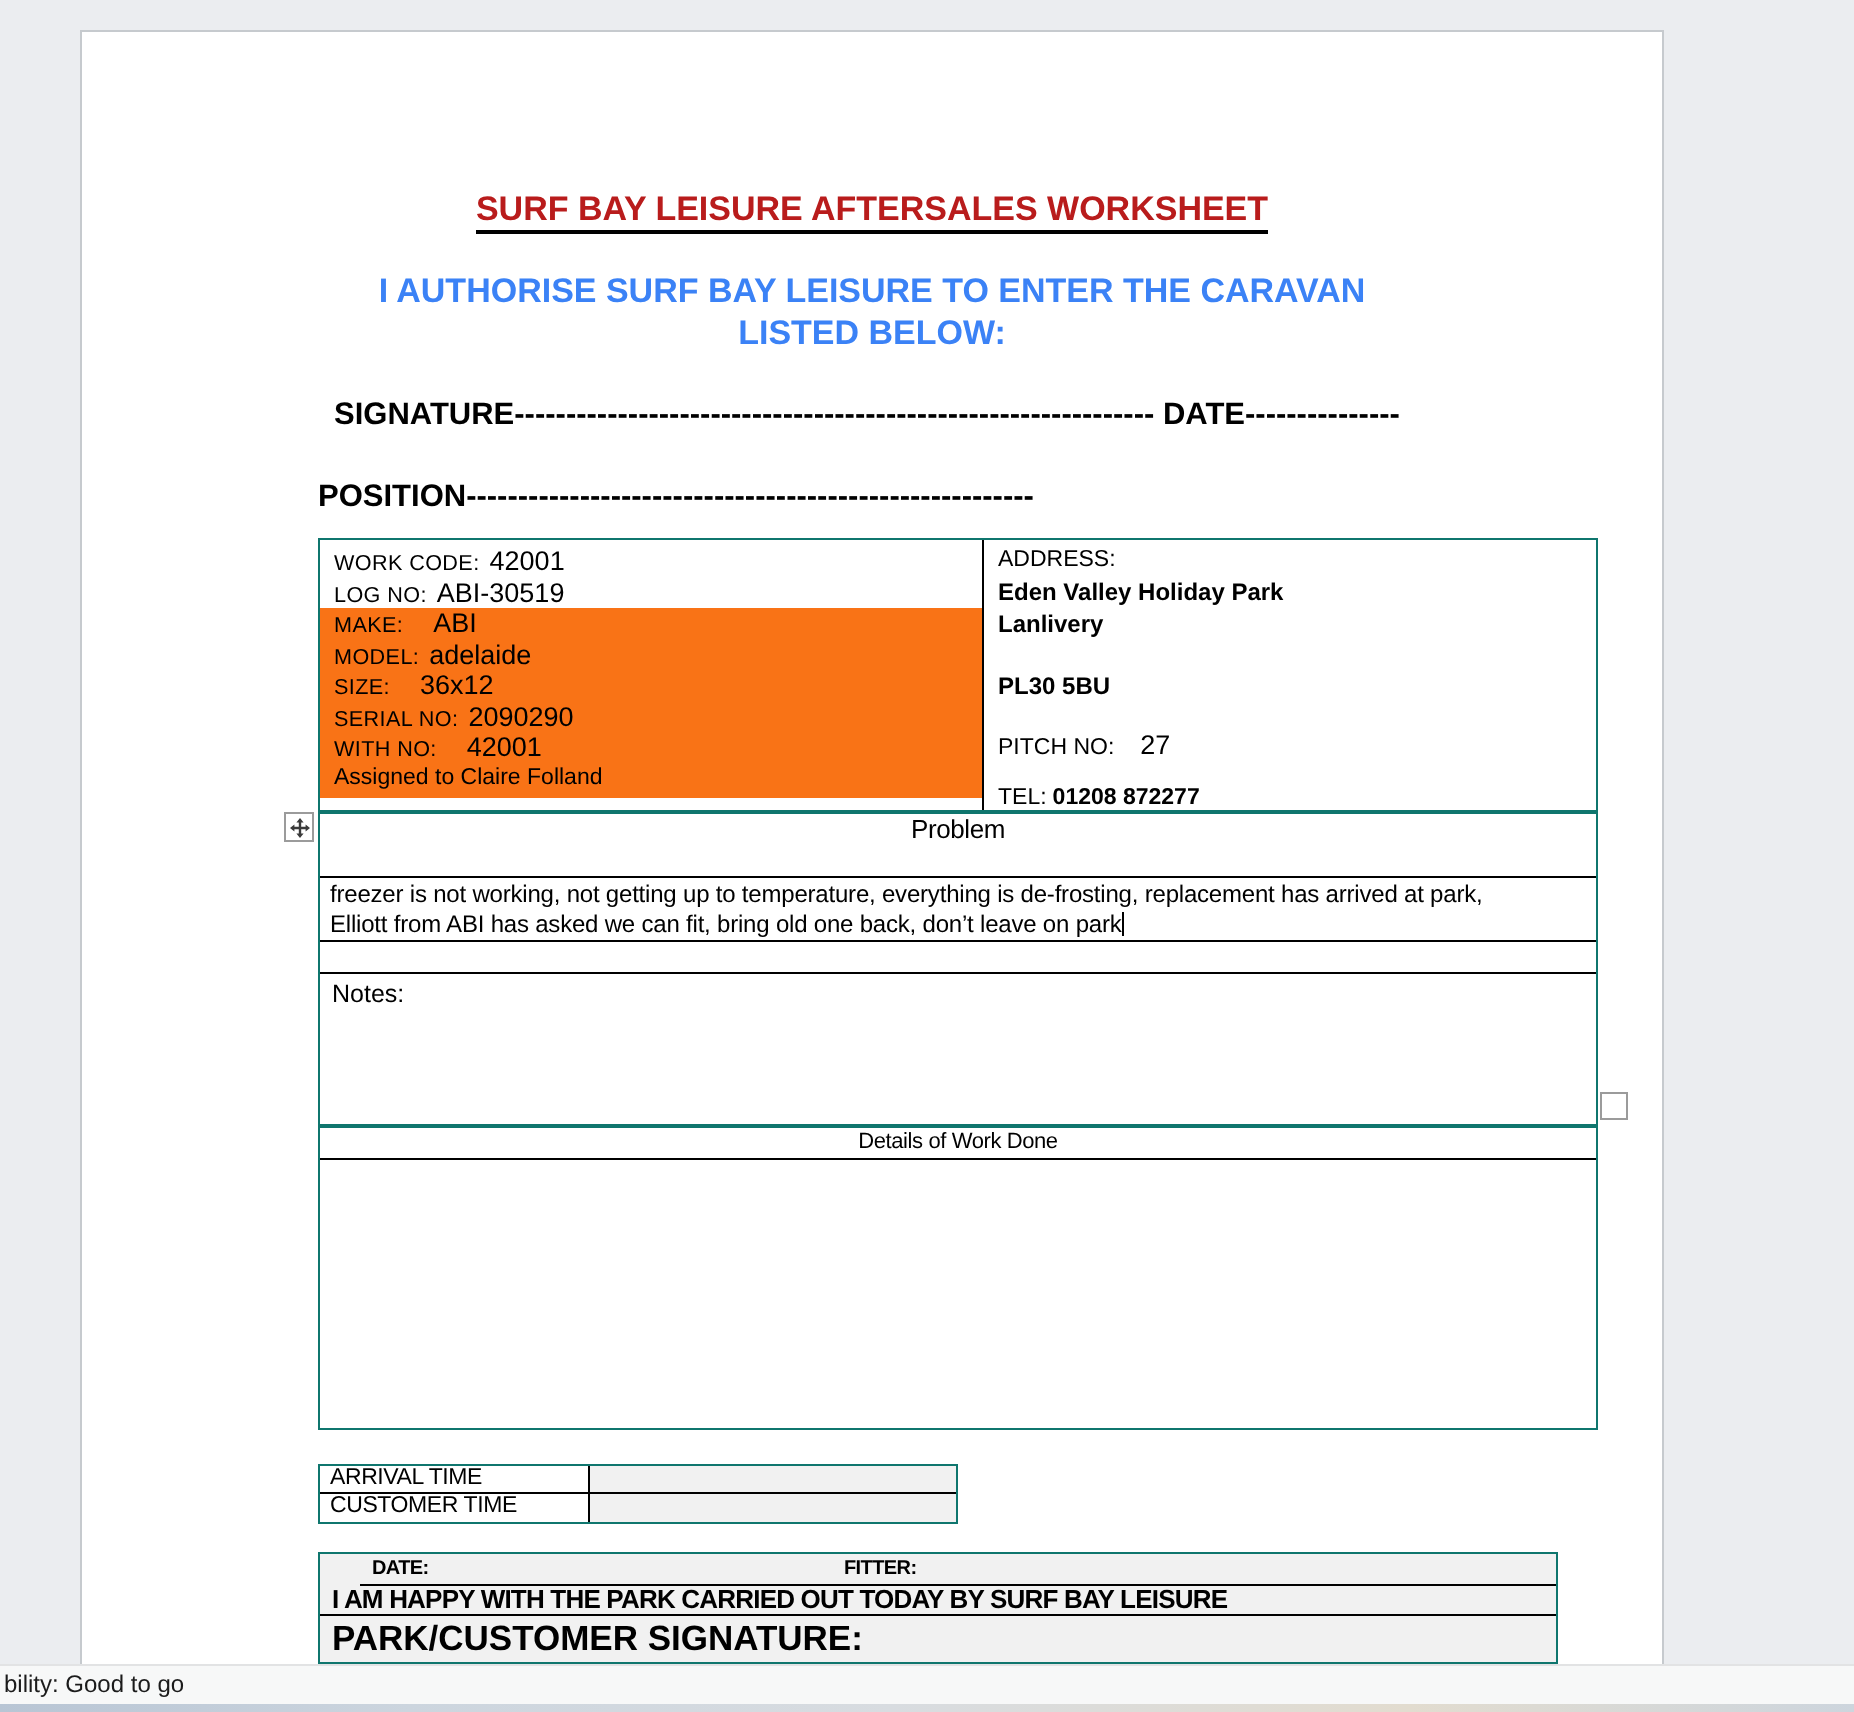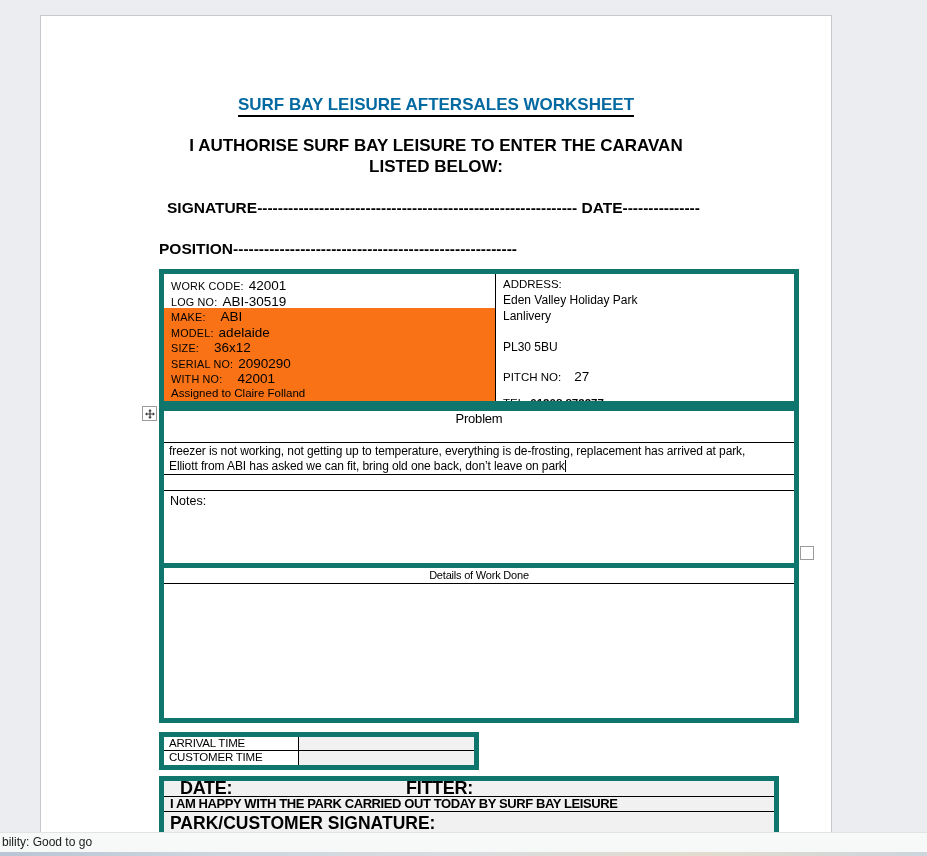--- a/index.html
+++ b/index.html
@@ -4,42 +4,42 @@
 <style>
   * { margin:0; padding:0; box-sizing:border-box; }
   body { font-family:"Liberation Sans", sans-serif; background:#ebedf0; }
   .canvas { position:relative; width:927px; height:856px; overflow:hidden; background:#ebedf0; }
 
   .page { position:absolute; left:40px; top:15px; width:792px; height:841px;
           background:#ffffff; border:1px solid #c6cace; }
 
   
   .doc-title { position:absolute; top:79px; left:0; width:100%; text-align:center;
-               font-size:17px; font-weight:bold; color:#0369a1; }
+               font-size:17px; font-weight:bold; color:#b91c1c; }
   .doc-title span { border-bottom:2px solid #000; padding-bottom:1px; }
   .auth-heading { position:absolute; top:119px; left:0; width:100%; text-align:center;
-                  font-size:17px; font-weight:bold; line-height:21px; color:#000000; }
+                  font-size:17px; font-weight:bold; line-height:21px; color:#3b82f6; }
   .sig-line { position:absolute; top:183px; left:126px; font-size:15.5px; font-weight:bold; white-space:nowrap; }
   .pos-line { position:absolute; top:224px; left:118px; font-size:15.5px; font-weight:bold; white-space:nowrap; }
 
   
-  .tbl { position:absolute; left:118px; width:640px; border:5px solid #0f766e; background:#fff;justify-content:center; }
+  .tbl { position:absolute; left:118px; width:640px; border:1px solid #0f766e; background:#fff;justify-content:center; }
 
   
   .info-tbl { top:253px; height:137px; display:flex; }
   .cell-left { width:332px; border-right:1px solid #000; padding-top:3px; overflow:hidden; }
   .cell-right { flex:1; position:relative; overflow:hidden; }
   .fl { height:15.5px; line-height:15.5px; padding-left:7px; white-space:nowrap; }
   .fl .lab { font-size:10.8px; letter-spacing:0.2px; }
   .fl .val { font-size:13.5px; margin-left:5px; }
   .fl .g2  { margin-left:15px; }
   .shaded { background:#f97316; padding-bottom:2px; }
   .assigned { font-size:11.5px; height:15px; line-height:15px; padding-left:7px; }
   .al { position:absolute; left:7px; white-space:nowrap; font-size:11.5px; }
-  .al.b { font-weight:normal; font-size:12px; }
+  .al.b { font-weight:bold; font-size:12px; }
   .al .big { font-size:13.5px; margin-left:13px; }
   .al .bnum { font-weight:bold; margin-left:3px; }
 
   
   .problem-tbl { top:390px; }
   .trow { border-bottom:1px solid #000; overflow:hidden; }
   .row-problem-hd { height:32px; line-height:15px; text-align:center; font-size:13px; letter-spacing:-0.2px; }
   .row-problem-tx { height:32px; padding:1px 5px 0 5px; font-size:12px; line-height:15px; letter-spacing:-0.1px; }
   .row-problem-tx div { white-space:nowrap; }
   .row-empty { height:16px; }
@@ -54,22 +54,22 @@
   
   .times-tbl { top:716px; width:320px; }
   .time-row { display:flex; height:14px; border-bottom:1px solid #000; }
   .time-row:last-child { border-bottom:none; }
   .time-label { width:135px; border-right:1px solid #000; font-size:11.5px; line-height:13px;
                 padding-left:5px; letter-spacing:-0.2px; white-space:nowrap; }
   .time-value { flex:1; background:#f1f1f1; }
 
   
   .signoff-tbl { top:760px; width:620px; background:#f1f1f1; }
-  .row-datefitter { height:16px; line-height:15px; position:relative; font-size:18px; font-weight:bold;
-                    padding-left:16px; letter-spacing:-0.3px; }
+  .row-datefitter { height:16px; line-height:15px; position:relative; font-size:10px; font-weight:bold;
+                    padding-left:6px; letter-spacing:-0.3px;margin-left:20px; }
   .fitter-label { position:absolute; left:242px; top:0; }
   .row-happy { height:15px; line-height:14px; font-size:13px; font-weight:bold; padding-left:6px; letter-spacing:-0.4px; white-space:nowrap; }
   .row-parksig { height:23px; line-height:22px; font-size:17.5px; font-weight:bold; border-bottom:none; padding-left:6px; }
 
   
   .move-handle { position:absolute; left:101px; top:390px; width:15px; height:15px;
                  border:1px solid #9b9b9b; background:#fff; display:flex; align-items:center; justify-content:center; }
   .resize-handle { position:absolute; left:759px; top:530px; width:14px; height:14px;
                    border:1px solid #9b9b9b; background:#fff; }
 

